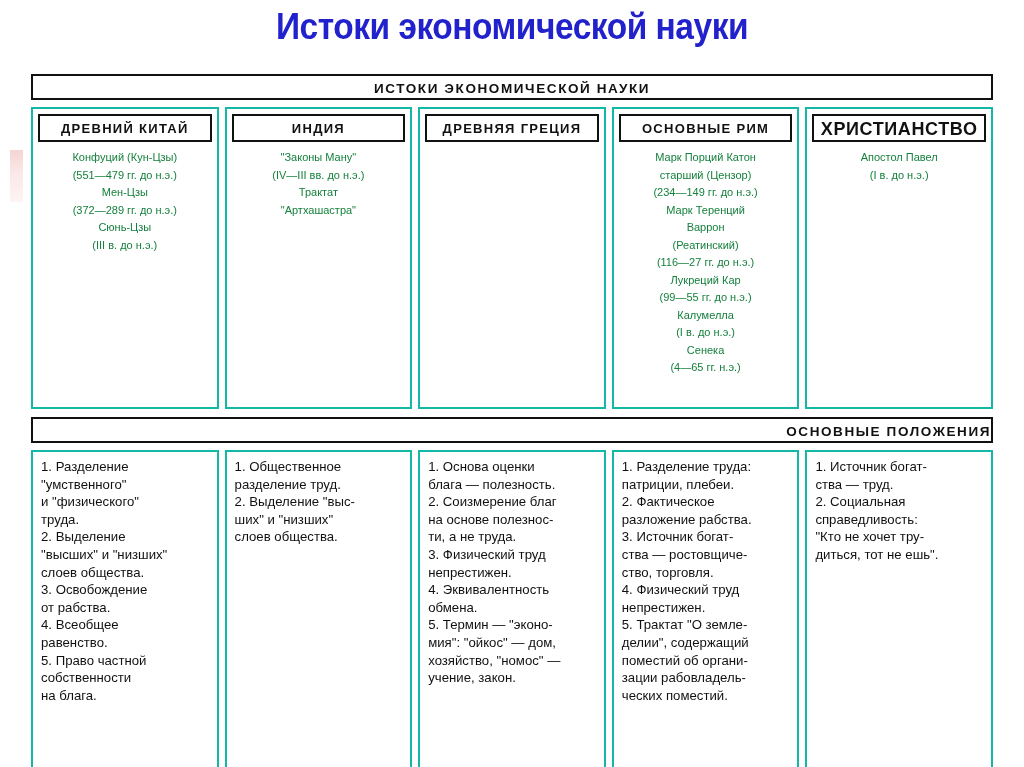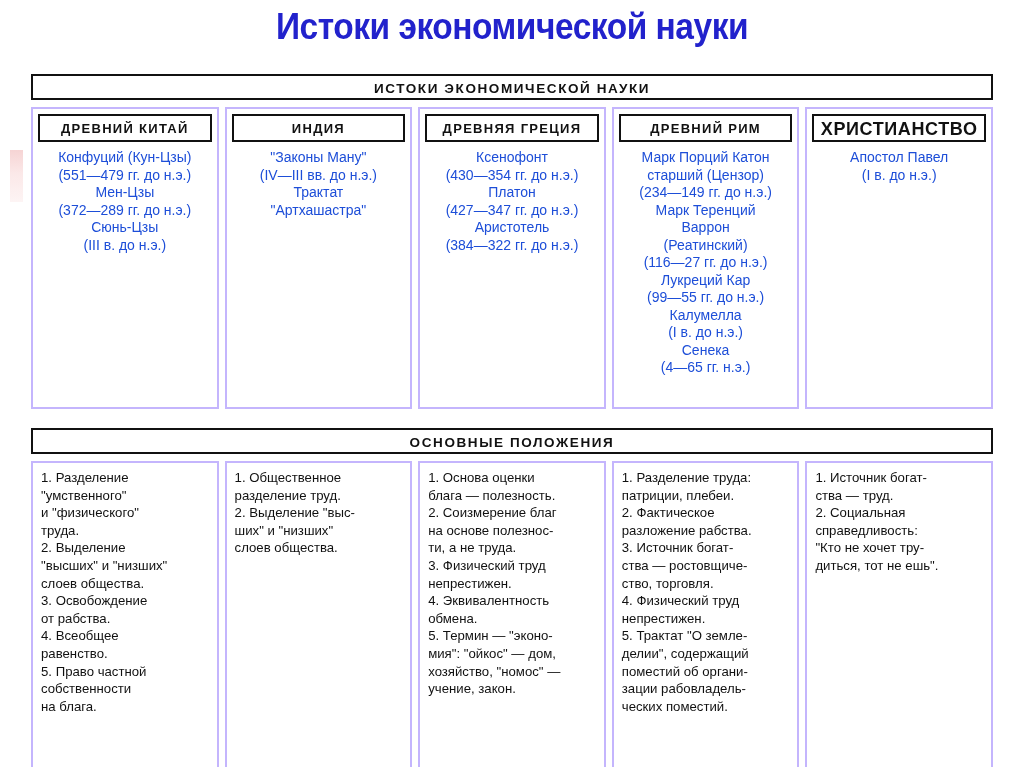--- a/index.html
+++ b/index.html
@@ -64,21 +64,21 @@
     margin-bottom: 7px;
   }
 
   .col-row {
     display: flex;
     gap: 6px;
     align-items: stretch;
   }
 
   .cell {
-    border: 2px solid #c4b5fd;
+    border: 2px solid #14b8a6;
     background: #ffffff;
     box-sizing: border-box;
     flex: 1 1 0;
     padding: 0;
   }
 
   
   .top-row .cell {
     height: 302px;
     display: flex;
@@ -95,23 +95,23 @@
     font-weight: bold;
     letter-spacing: 1.3px;
     color: #111111;
     box-sizing: border-box;
     margin-bottom: 7px;
   }
   .cell-head.narrow { letter-spacing: 0.6px; font-size: 18px; }
 
   .cell-body {
     text-align: center;
-    font-size: 14px;
+    font-size: 11px;
     line-height: 17.5px;
-    color: #1d4ed8;
+    color: #15803d;
     flex: 1 1 auto;
   }
   .cell-body .ln { white-space: nowrap; }
 
   
   .bottom-row { margin-top: 7px; }
   .bottom-row .cell {
     height: 358px;
     padding: 6px 4px 4px 8px;
   }
@@ -152,32 +152,24 @@
       <div class="cell-body">
         <div class="ln">"Законы Ману"</div>
         <div class="ln">(IV—III вв. до н.э.)</div>
         <div class="ln">Трактат</div>
         <div class="ln">"Артхашастра"</div>
       </div>
     </div>
 
     <div class="cell">
       <div class="cell-head">ДРЕВНЯЯ ГРЕЦИЯ</div>
-      <div class="cell-body">
-        <div class="ln">Ксенофонт</div>
-        <div class="ln">(430—354 гг. до н.э.)</div>
-        <div class="ln">Платон</div>
-        <div class="ln">(427—347 гг. до н.э.)</div>
-        <div class="ln">Аристотель</div>
-        <div class="ln">(384—322 гг. до н.э.)</div>
-      </div>
-    </div>
-
-    <div class="cell">
-      <div class="cell-head">ДРЕВНИЙ РИМ</div>
+    </div>
+
+    <div class="cell">
+      <div class="cell-head">ОСНОВНЫЕ РИМ</div>
       <div class="cell-body">
         <div class="ln">Марк Порций Катон</div>
         <div class="ln">старший (Цензор)</div>
         <div class="ln">(234—149 гг. до н.э.)</div>
         <div class="ln">Марк Теренций</div>
         <div class="ln">Варрон</div>
         <div class="ln">(Реатинский)</div>
         <div class="ln">(116—27 гг. до н.э.)</div>
         <div class="ln">Лукреций Кар</div>
         <div class="ln">(99—55 гг. до н.э.)</div>
@@ -190,21 +182,21 @@
 
     <div class="cell">
       <div class="cell-head narrow">ХРИСТИАНСТВО</div>
       <div class="cell-body">
         <div class="ln">Апостол Павел</div>
         <div class="ln">(I в. до н.э.)</div>
       </div>
     </div>
   </div>
 
-  <div class="banner" style="margin-top:19px;">ОСНОВНЫЕ  ПОЛОЖЕНИЯ</div>
+  <div class="banner" style="margin-top:8px;text-align:right;">ОСНОВНЫЕ  ПОЛОЖЕНИЯ</div>
 
   <div class="col-row bottom-row">
     <div class="cell">
       <div class="prop-body">
         <div class="ln">1. Разделение</div>
         <div class="ln">"умственного"</div>
         <div class="ln">и "физического"</div>
         <div class="ln">труда.</div>
         <div class="ln">2. Выделение</div>
         <div class="ln">"высших" и "низших"</div>

